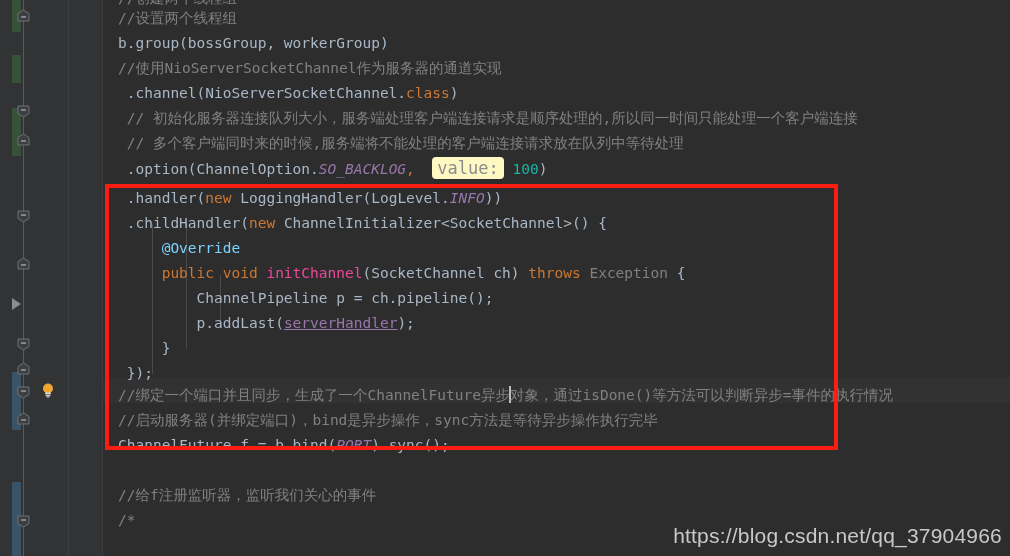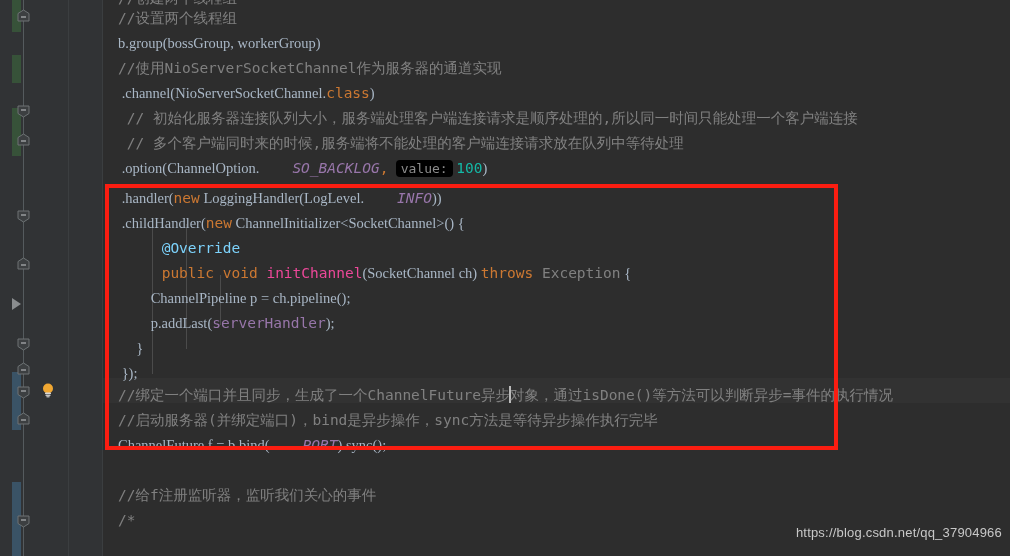--- a/index.html
+++ b/index.html
@@ -106,32 +106,32 @@
     left: 0;
     width: 1010px;
     height: 25px;
     background: #323232;
   }
 
   
   .cmt   { color: #808080; }
   .kw    { color: #cc7832; margin-top: 12px; }
   .num   { color: #14b8a6; }
-  .stat  { color: #9876aa; font-style: italic; margin-left: 33px; }
+  .stat  { color: #9876aa; font-style: italic; }
   .fn    { color: #ec4899; }
   .anno  { color: #7dd3fc; }
-  .plain { color: #a9b7c6; font-family: Liberation Serif, serif; }
+  .plain { color: #a9b7c6; }
   .grey  { color: #808080; }
-  .fld   { color: #9876aa; }
+  .fld   { color: #9876aa; text-decoration: underline; }
   .hint  {
     color: #8c8c8c;
-    background: #000000;
+    background: #fef9c3;
     border-radius: 4px;
     padding: 1px 5px;
-    font-size: 13px;
+    font-size: 17px;
   }
   .caret {
     display: inline-block;
     width: 2px;
     height: 17px;
     background: #bbbbbb;
     vertical-align: -3px;
     margin: 0 -1px;
   }
 
@@ -147,24 +147,24 @@
     position: absolute;
     border: 4px solid #fb1d11;
     box-sizing: border-box;
     pointer-events: none;
   }
 
   
   .watermark {
     position: absolute;
     right: 8px;
-    bottom: 16px;
+    bottom: 8px;
     color: #c8c8c8;
     font-family: "Liberation Sans", sans-serif;
-    font-size: 13px;
+    font-size: 21px;
     letter-spacing: .2px;
   }
 </style>
 </head>
 <body>
 
 <div id="editor">
 
   <div class="caret-line" style="top:378px"></div>
 

